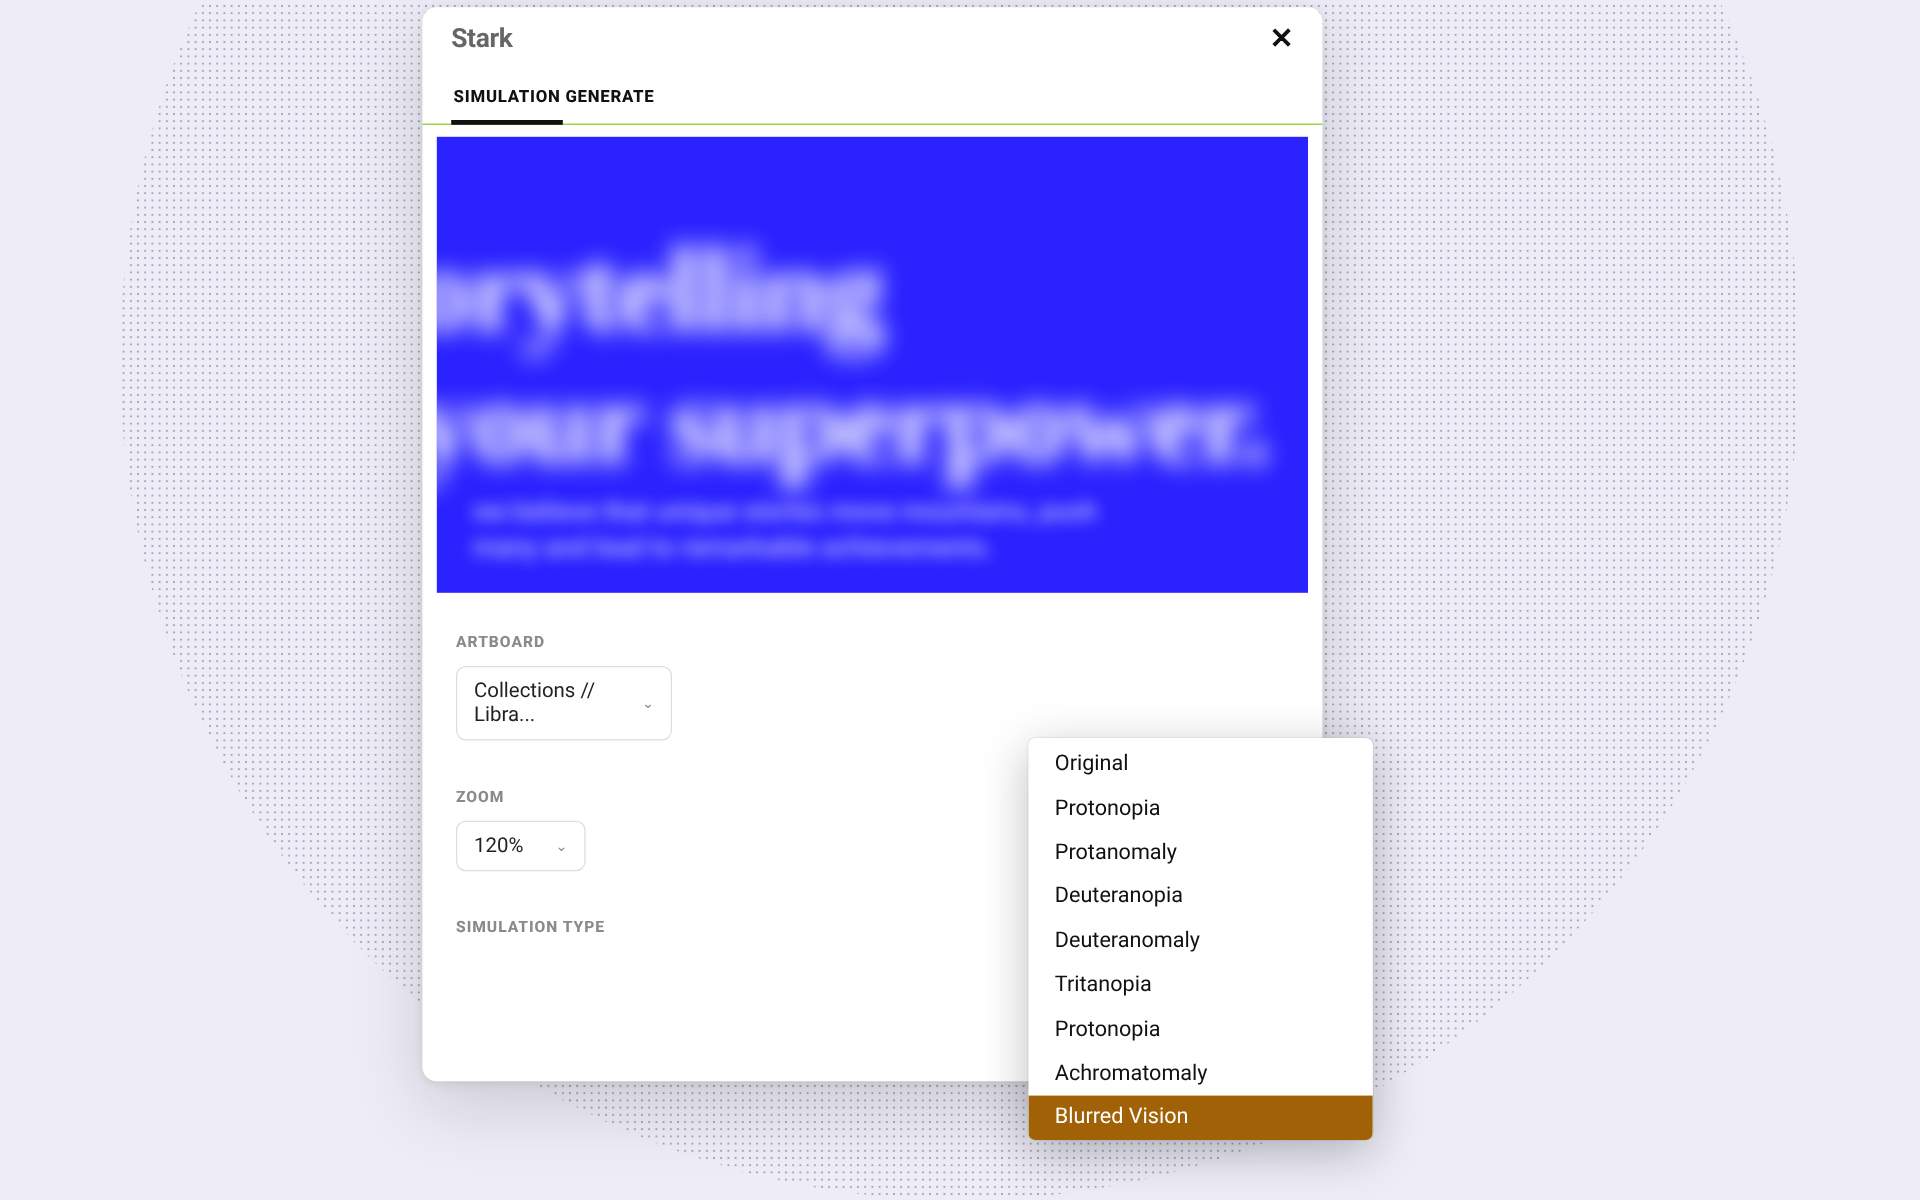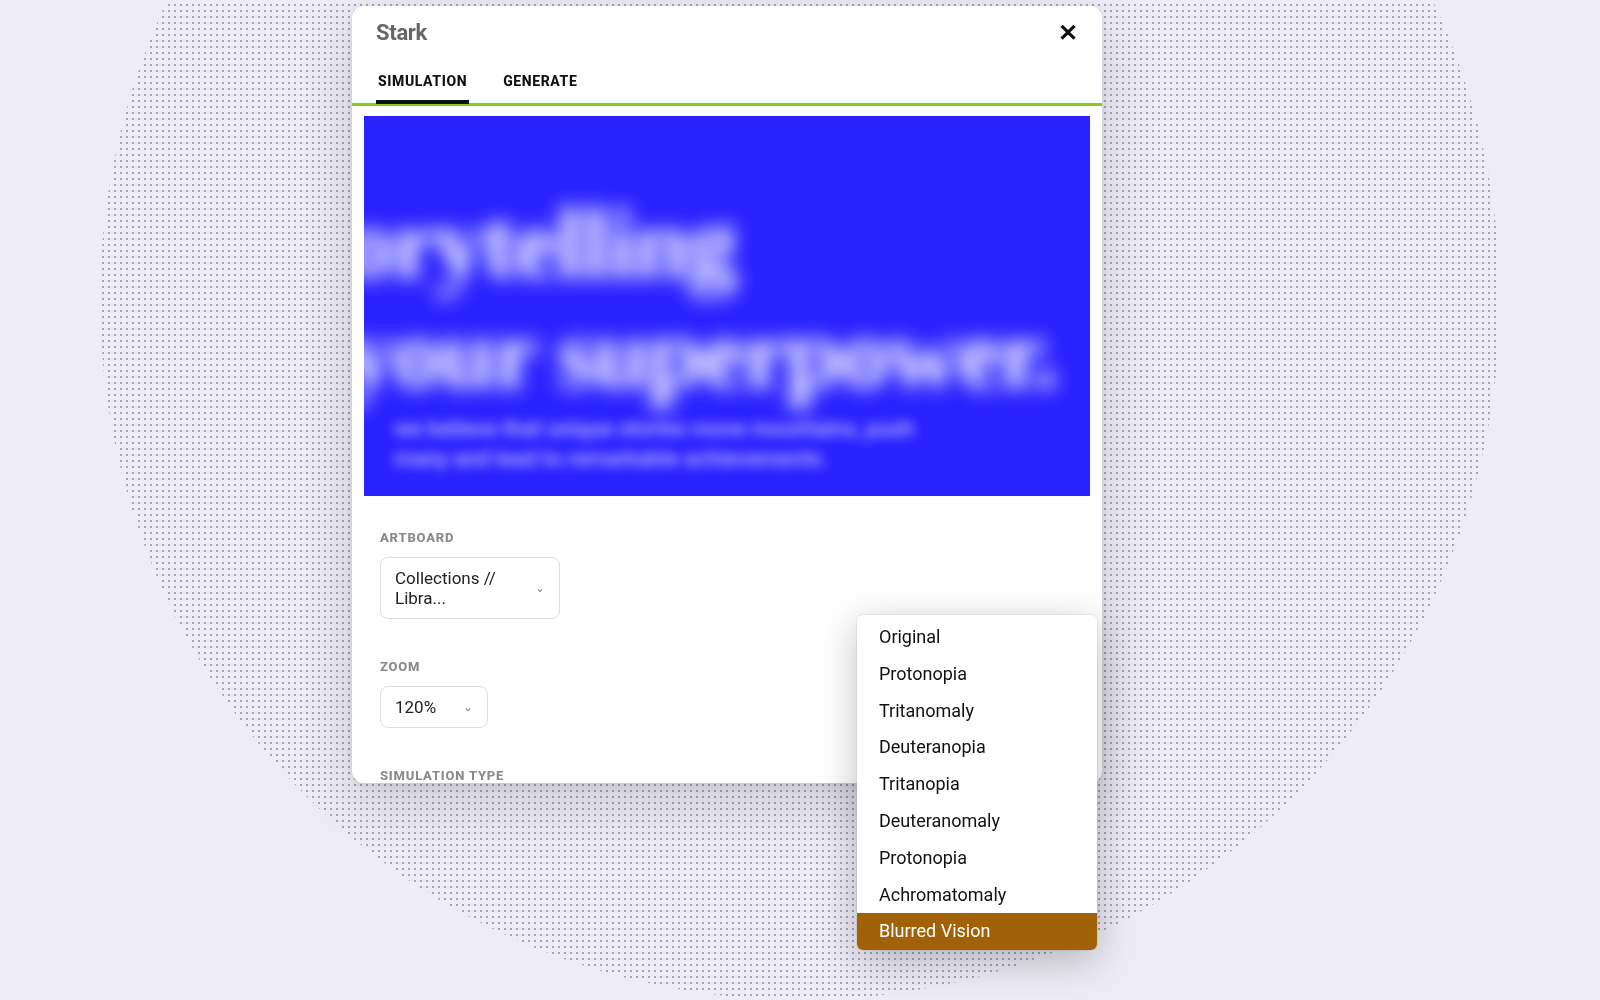--- a/index.html
+++ b/index.html
@@ -22,20 +22,21 @@
 
   .panel {
     position: absolute;
     top: 6px;
     left: 352px;
     width: 750px;
     background: #fff;
     border-radius: 12px;
     box-shadow: 0 20px 60px rgba(0,0,0,0.15), 0 2px 8px rgba(0,0,0,0.08);
     z-index: 2;
+    padding-bottom: 120px;
   }
 
   .panel-header {
     display: flex;
     align-items: center;
     justify-content: space-between;
     padding: 14px 24px 10px 24px;
   }
   .panel-title {
     font-size: 22px;
@@ -47,23 +48,22 @@
     font-size: 24px;
     line-height: 1;
     color: #111;
     cursor: pointer;
     background: none; border: none;
     font-weight: 600;
   }
 
   .tabs {
     display: flex;
-    gap: 32px;
     padding: 6px 24px 0 24px;
-    border-bottom: 3px solid #84cc16;
+    border-bottom: 1px solid #84cc16;
   }
   .tab {
     font-size: 14px;
     font-weight: 800;
     letter-spacing: 0.6px;
     color: #111;
     padding: 12px 2px 14px 2px;
     cursor: pointer;
     position: relative;
   }
@@ -138,21 +138,21 @@
     color: #888;
   }
   .col-artboard .select-box { width: 180px; }
   .col-zoom     .select-box { width: 108px; }
 
   
   .dropdown {
     position: absolute;
     top: 615px;
     left: 857px;
-    width: 240px;
+    width: 287px;
     background: #fff;
     border-radius: 6px;
     box-shadow: 0 10px 40px rgba(0,0,0,0.25), 0 0 0 1px rgba(0,0,0,0.05);
     z-index: 5;
     padding: 4px 0 0 0;
     overflow: hidden;
   }
   .dropdown-item {
     padding: 4px 22px;
     font-size: 18px;
@@ -215,20 +215,20 @@
       <div class="control-label">SIMULATION TYPE</div>
 
     </div>
 
   </div>
 </div>
 
 <div class="dropdown" id="simtype-dropdown">
     <div class="dropdown-item">Original</div>
     <div class="dropdown-item">Protonopia</div>
-    <div class="dropdown-item">Tritanomaly</div>
+    <div class="dropdown-item">Protanomaly</div>
     <div class="dropdown-item">Deuteranopia</div>
+    <div class="dropdown-item">Deuteranomaly</div>
     <div class="dropdown-item">Tritanopia</div>
-    <div class="dropdown-item">Deuteranomaly</div>
     <div class="dropdown-item">Protonopia</div>
     <div class="dropdown-item">Achromatomaly</div>
     <div class="dropdown-item selected">Blurred Vision</div>
   </div>
 
 </body></html>

